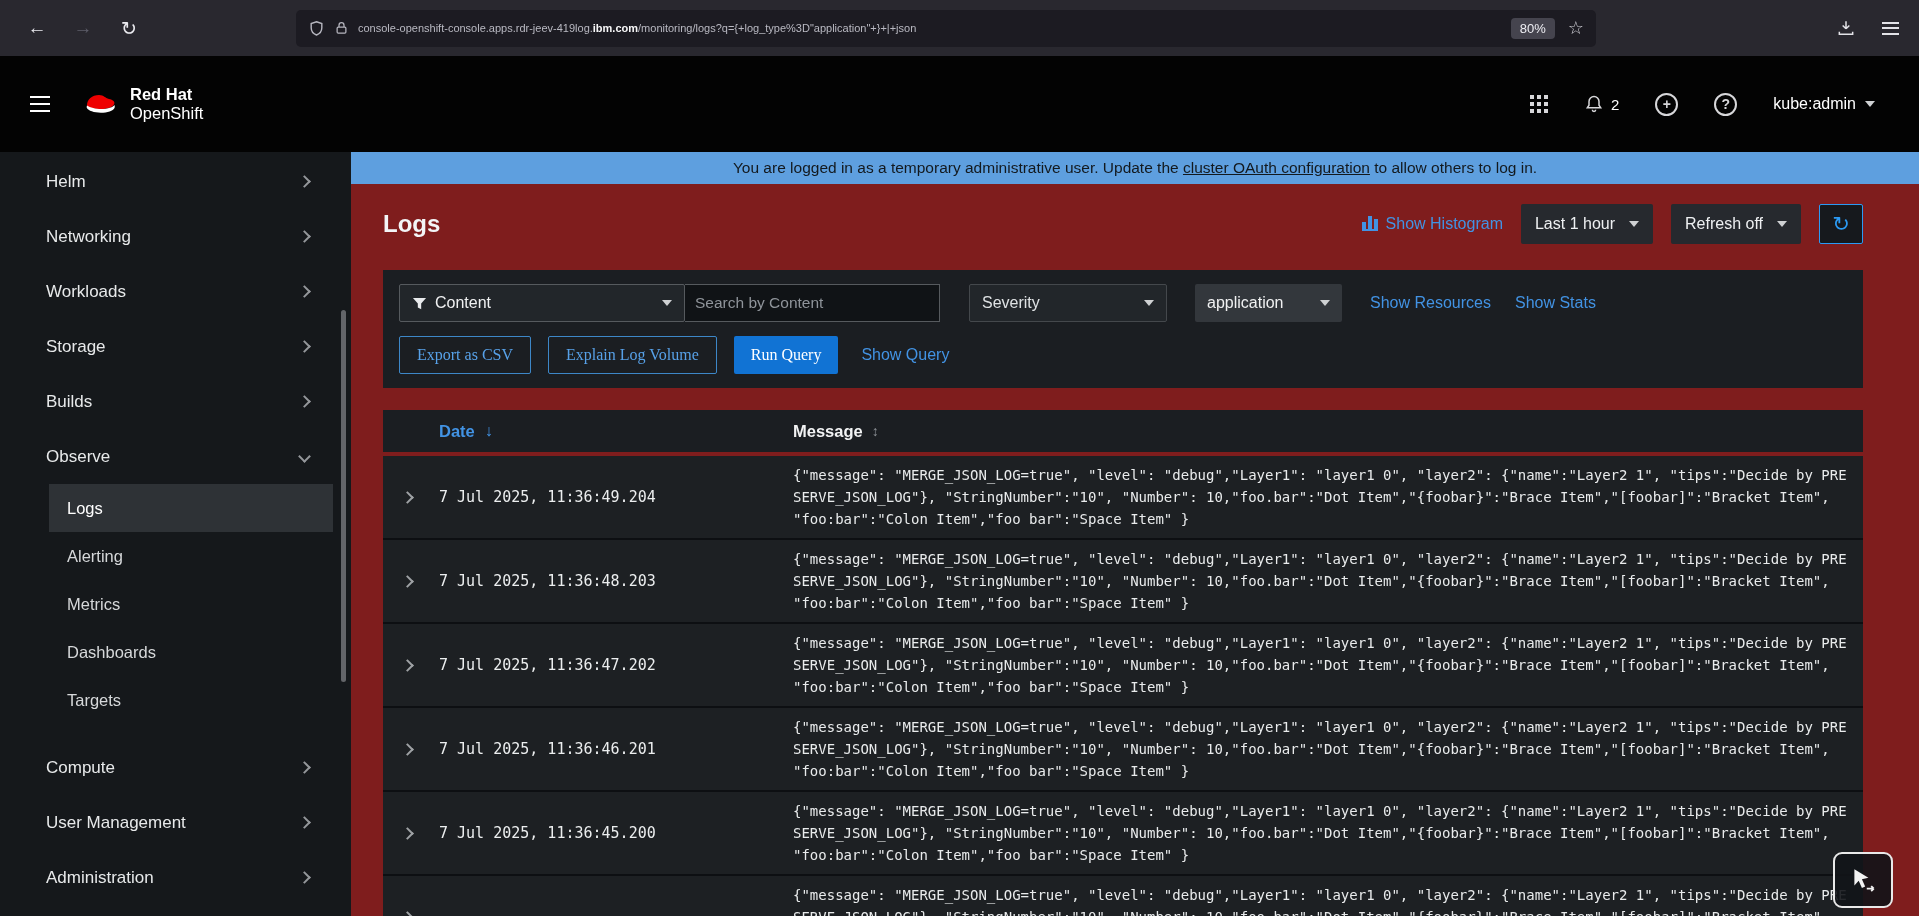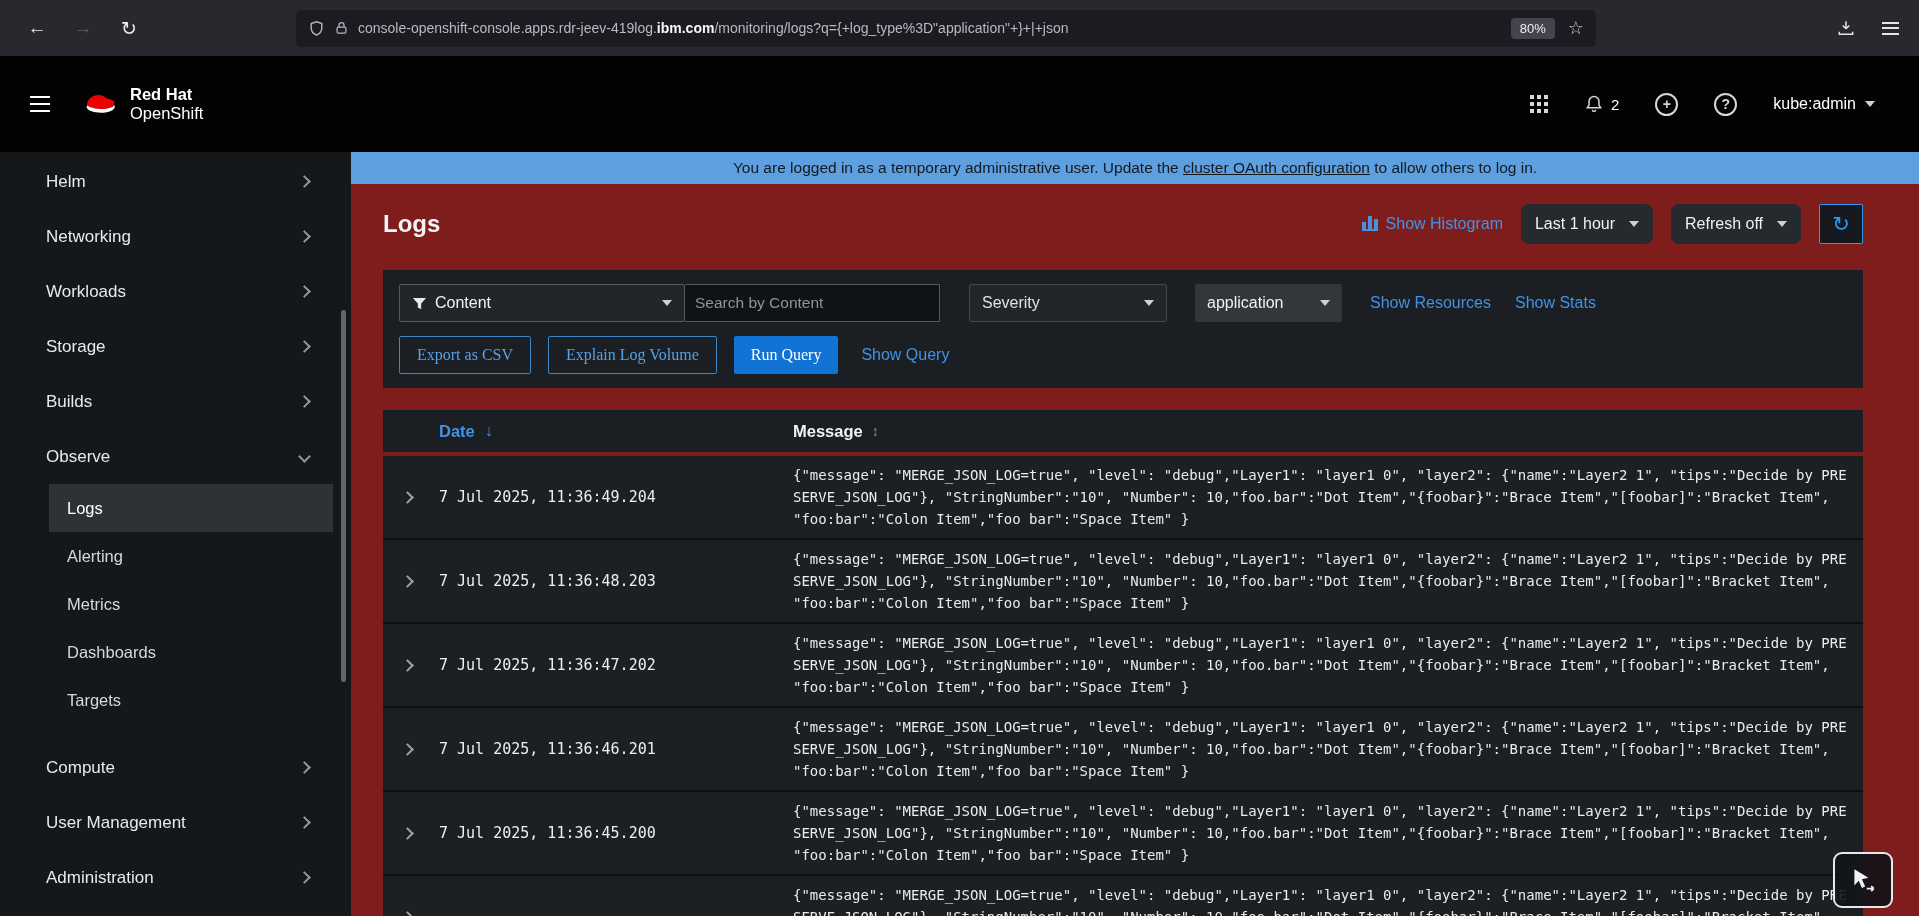--- a/index.html
+++ b/index.html
@@ -11,21 +11,21 @@
     font-family:"Liberation Sans","DejaVu Sans",sans-serif;}
   .mono{font-family:"DejaVu Sans Mono","Liberation Mono",monospace;}
 
   
   .chrome{height:56px;background:#29282f;display:flex;align-items:center;padding:0 20px;}
   .chrome .navbtn{font-size:19px;color:#ebebf0;width:34px;text-align:center;cursor:pointer;}
   .chrome .navbtn.disabled{color:#5f5f6b;}
   .chrome .navbtn + .navbtn{margin-left:12px;}
   .url-bar{height:37px;width:1300px;margin-left:150px;background:#1c1b22;border-radius:5px;
     display:flex;align-items:center;padding:0 12px;gap:9px;}
-  .url-text{font-size:14px;color:#b9b9c2;white-space:nowrap;overflow:hidden;}
+  .url-text{font-size:11px;color:#b9b9c2;white-space:nowrap;overflow:hidden;}
   .url-text .domain{color:#f7f7f8;font-weight:700;}
   .url-spacer{flex:1;}
   .zoom-pill{background:#45444e;border-radius:4px;padding:3px 9px;font-size:13px;color:#ededf2;}
   .star{font-size:18px;color:#cfcfd6;margin-left:4px;cursor:pointer;}
   .chrome-right{margin-left:auto;display:flex;align-items:center;gap:26px;}
   .bars{display:flex;flex-direction:column;gap:3.5px;cursor:pointer;}
   .bars i{display:block;width:17px;height:2px;background:#e3e3e8;}
 
   
   .masthead{height:96px;background:#030303;display:flex;align-items:center;padding:0 44px 0 30px;}
@@ -66,21 +66,21 @@
   .banner a{color:inherit;text-decoration:underline;cursor:pointer;}
 
   
   .page-header{display:flex;align-items:center;padding:20px 56px 0 32px;}
   .page-title{color:#f3f5f7;font-size:24px;font-weight:700;}
   .header-controls{margin-left:auto;display:flex;align-items:center;gap:18px;}
   .bluelink{color:var(--c-link);font-size:16px;cursor:pointer;display:inline-flex;align-items:center;gap:8px;}
   .hist{display:inline-flex;align-items:flex-end;gap:2px;height:14px;border-bottom:2px solid var(--c-link);}
   .hist i{display:block;width:4px;background:var(--c-link);}
   .toggle{background:#26292e;color:#eef0f2;font-size:16px;height:40px;padding:12px 14px;display:flex;
-    align-items:center;gap:14px;border-radius:8px;cursor:pointer;}
+    align-items:center;gap:14px;border-radius:2px;cursor:pointer;}
   .refresh-btn{width:44px;height:40px;border:1px solid var(--c-accent_border);border-radius:2px;
     background:#16191d;color:var(--c-accent_border);font-size:21px;display:flex;align-items:center;
     justify-content:center;cursor:pointer;}
 
   
   .toolbar{margin:26px 56px 0 32px;background:#1b1e22;padding:14px 16px;}
   .t-row{display:flex;align-items:center;}
   .dd{height:38px;display:flex;align-items:center;gap:10px;padding:0 12px;font-size:16px;
     color:#f0f1f2;cursor:pointer;border-radius:2px;}
   .dd .caret{margin-left:auto;}

